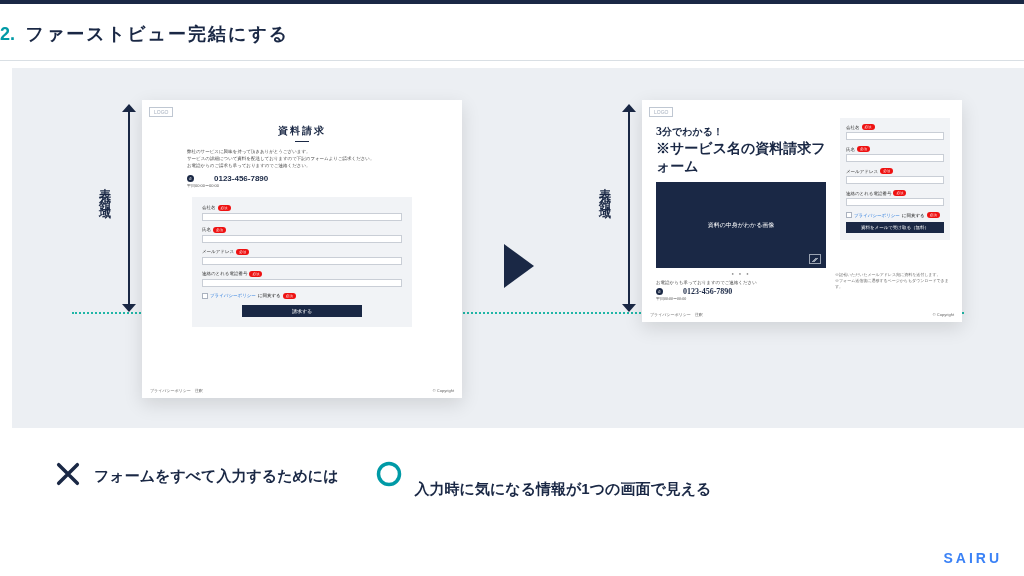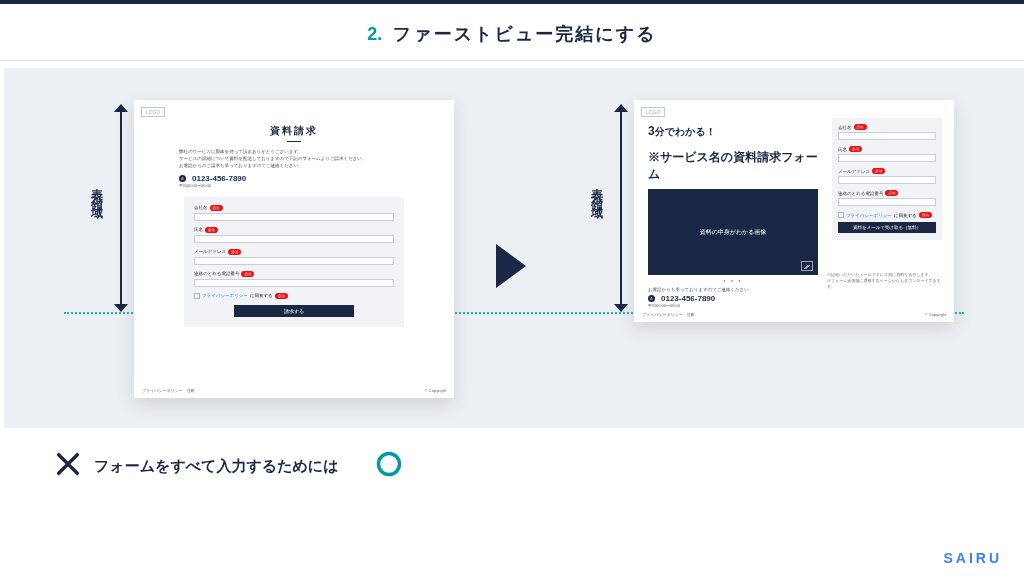--- a/index.html
+++ b/index.html
@@ -1,59 +1,59 @@
 <!DOCTYPE html>
 <html><head>
 <meta charset="utf-8">
 <style>
   * { box-sizing: border-box; margin: 0; padding: 0; }
   body { font-family: "Hiragino Sans", "Meiryo", sans-serif; width: 1024px; height: 576px; background: #fff; position: relative; overflow: hidden; }
   .topbar { height: 4px; background: #1a2845; }
-  .title-row { text-align: center; padding: 18px 0 14px; border-bottom: 1px solid #d9dfe4; }
+  .title-row { text-align: left; padding: 18px 0 14px; border-bottom: 1px solid #d9dfe4; }
   .title-num { color: #009aa6; font-weight: 700; font-size: 18px; margin-right: 6px; }
   .title-txt { color: #1a2845; font-weight: 700; font-size: 18px; letter-spacing: 2px; }
 
-  .stage { position: absolute; top: 68px; left: 4px; right: 0; height: 360px; background: #eceff3; }
+  .stage { position: absolute; top: 68px; left: 12px; right: 0; height: 360px; background: #eceff3; }
 
   .arrow-v { position: absolute; width: 14px; }
   .arrow-v .shaft { position: absolute; left: 6px; width: 2px; background: #1a2845; }
   .arrow-v .head { position: absolute; left: 0; width: 0; height: 0; border-left: 7px solid transparent; border-right: 7px solid transparent; }
   .vlabel { position: absolute; font-size: 12px; color: #1a2845; writing-mode: vertical-rl; letter-spacing: 6px; font-weight: 600; }
 
   .dotted { position: absolute; left: 60px; right: 60px; border-top: 2px dotted #1fb6a6; }
 
   .mock { position: absolute; background: #fff; box-shadow: 0 6px 18px rgba(0,0,0,.12); }
   .mockA { top: 32px; left: 130px; width: 320px; height: 298px; }
   .mockB { top: 32px; left: 630px; width: 320px; height: 222px; }
 
   .logo { position: absolute; top: 7px; left: 7px; border: 1px solid #bfc7d2; color: #a6b0bf; font-size: 5px; padding: 1px 4px; }
 
   
   .mA-title { text-align: center; font-size: 10px; font-weight: 700; color: #1a2845; margin-top: 24px; letter-spacing: 2px; }
   .mA-bar { width: 14px; height: 1px; background: #1a2845; margin: 3px auto 6px; }
   .mA-para { font-size: 4.5px; color: #444; line-height: 1.6; padding: 0 45px; }
-  .mA-phone { display:flex; align-items:center; gap:6px; padding: 4px 45px 0; }
+  .mA-phone { display:flex; align-items:center; gap:20px; padding: 4px 45px 0; }
   .phone-dot { width:7px;height:7px;border-radius:50%;background:#1a2845;display:inline-flex;align-items:center;justify-content:center;color:#fff;font-size:4px; }
   .phone-num { color:#1a2845; font-weight:700; font-size:8px; }
   .phone-hours { font-size:4px; color:#555; padding:0 45px 5px; }
   .mA-form { background:#f1f3f6; margin: 4px 50px 0; padding: 8px 10px 10px; }
   .fld-lab { font-size:4.5px; color:#333; display:flex; align-items:center; gap:2px; }
   .req { display:inline-block; background:#e11; color:#fff; font-size:3.5px; padding:0 3px; border-radius:5px; line-height:6px; }
   .fld-in { height:8px; background:#fff; border:1px solid #c9ced6; margin:2px 0 6px; }
   .chk-row { display:flex; align-items:center; gap:2px; font-size:4.5px; }
   .chk { width:6px; height:6px; border:1px solid #aab2bf; background:#fff; }
   .chk-link { color:#2a7bde; }
   .mA-btn { background:#1a2845; color:#fff; font-size:5px; text-align:center; padding:3px 0; margin:6px 40px 0; }
   .mA-foot { position:absolute; bottom:5px; left:8px; right:8px; display:flex; justify-content:space-between; font-size:4px; color:#666; }
 
   
-  .mB-left { position:absolute; top:24px; left:14px; width:170px; }
+  .mB-left { position:absolute; top:24px; left:14px; width:170px;font-family:Liberation Serif, serif; }
   .mB-head1 { color:#1a2845; font-weight:700; font-size:10px; }
   .mB-head1 .big { font-size:12px; }
-  .mB-head2 { color:#1a2845; font-weight:700; font-size:12px; margin-top:10px; }
+  .mB-head2 { color:#1a2845; font-weight:700; font-size:14px; margin-top:1px; }
   .mB-img { background:#1a2845; border:1px solid #1a2845; height:86px; margin-top:6px; position:relative; color:#fff; font-size:6px; display:flex; align-items:center; justify-content:center; }
   .img-icon { position:absolute; right:4px; bottom:3px; width:12px; height:10px; border:1px solid #9aa3b2; }
   .img-icon::after { content:''; position:absolute; left:1px; bottom:1px; right:1px; height:4px; background:linear-gradient(135deg, transparent 40%, #9aa3b2 40% 60%, transparent 60%); }
   .mB-dots { text-align:center; font-size:4px; color:#888; margin-top:3px; letter-spacing:2px; }
   .mB-p { font-size:4.5px; color:#444; margin-top:4px; }
   .mB-ph .phone-num { font-size:8px; }
   .mB-form { position:absolute; top:18px; right:12px; width:110px; background:#f1f3f6; padding:6px 6px 7px; }
   .mB-btn { background:#1a2845; color:#fff; font-size:4.5px; text-align:center; padding:3px 0; margin-top:4px; }
   .mB-note { position:absolute; top:172px; right:12px; width:115px; font-size:4px; color:#666; line-height:1.5; }
   .mB-foot { position:absolute; bottom:5px; left:8px; right:8px; display:flex; justify-content:space-between; font-size:4px; color:#666; }
@@ -210,17 +210,17 @@
         </svg>
     </div>
     <p><span>フォームをすべて入力するためには</span><br></p>
   </div>
   <div class="col">
     <div class="o-mark">
       <svg viewBox="0 0 24 24">
           <circle cx="12" cy="12" r="9" stroke="#009aa6" stroke-width="3" fill="none"></circle>
         </svg>
     </div>
-    <p><br></p>
+    <p><br><span>入力時に気になる情報が1つの画面で見える</span></p>
   </div>
 </div>
 
 <div class="brand">SAIRU</div>
 
 </body></html>

